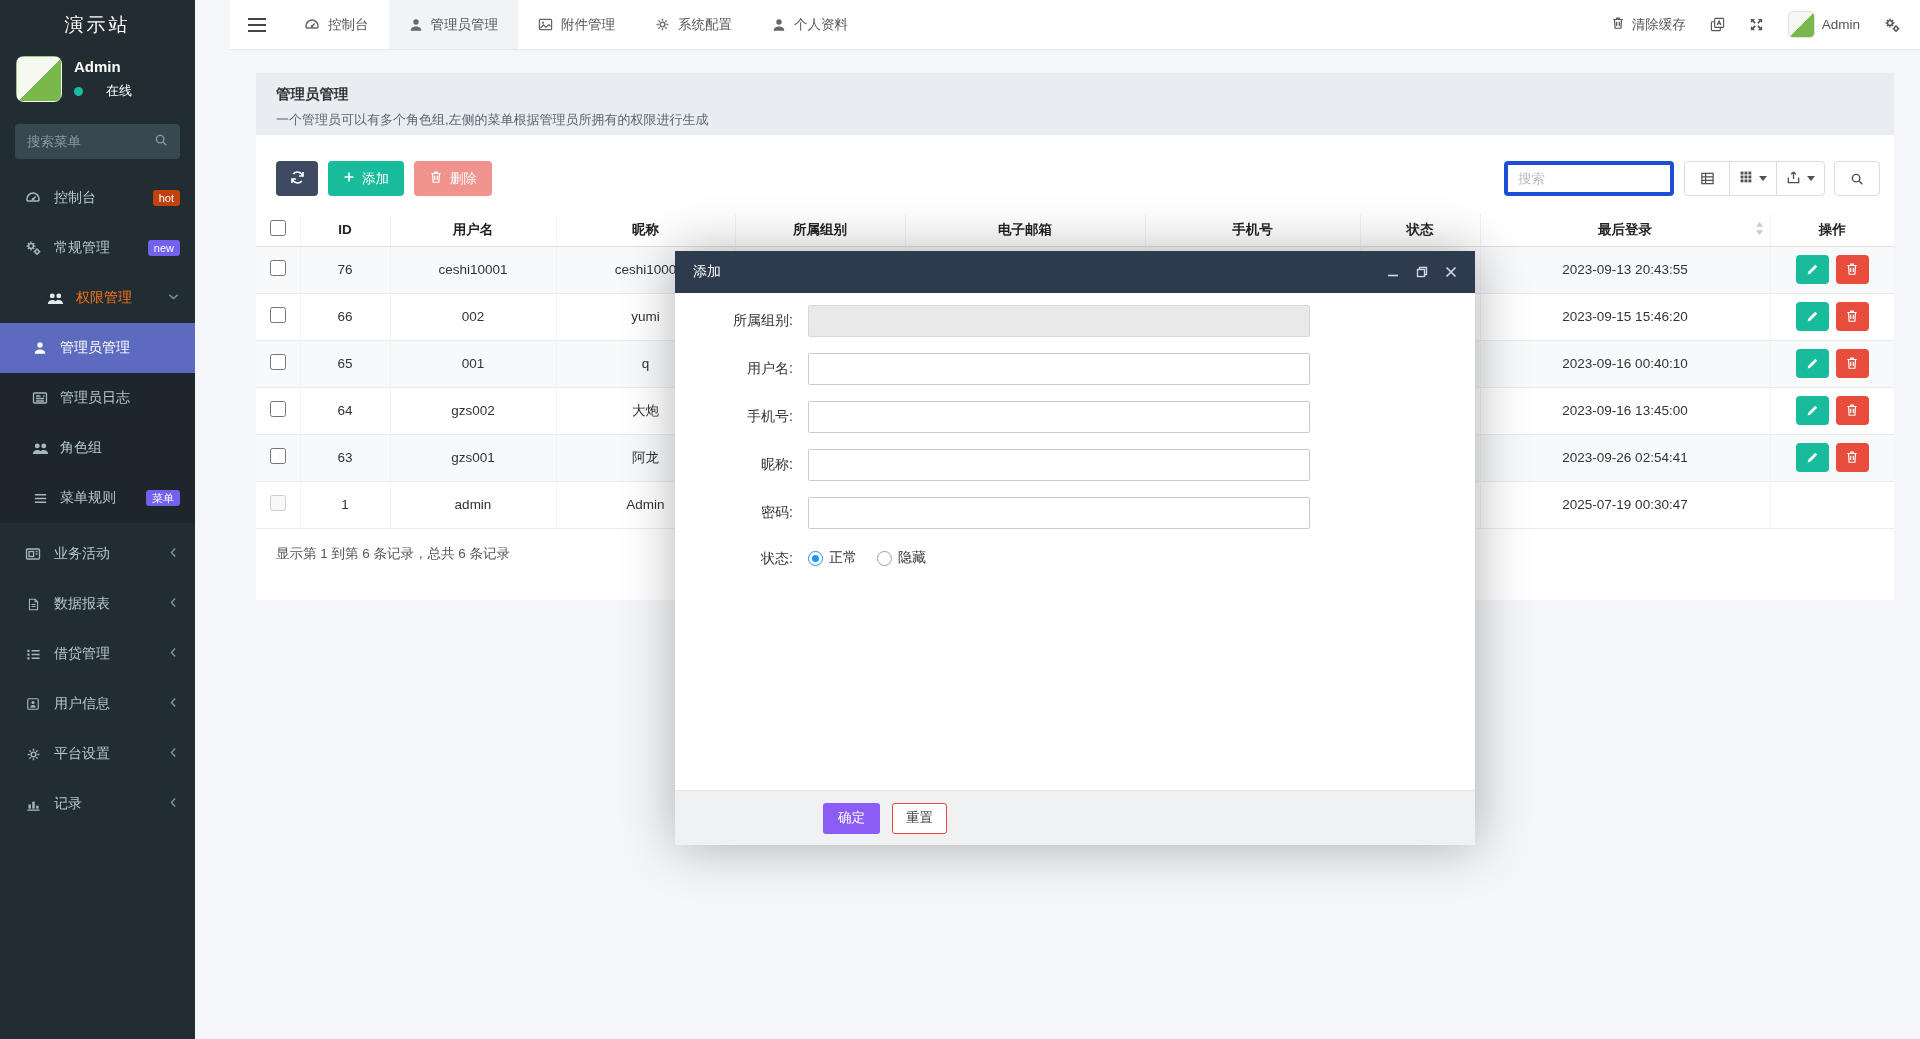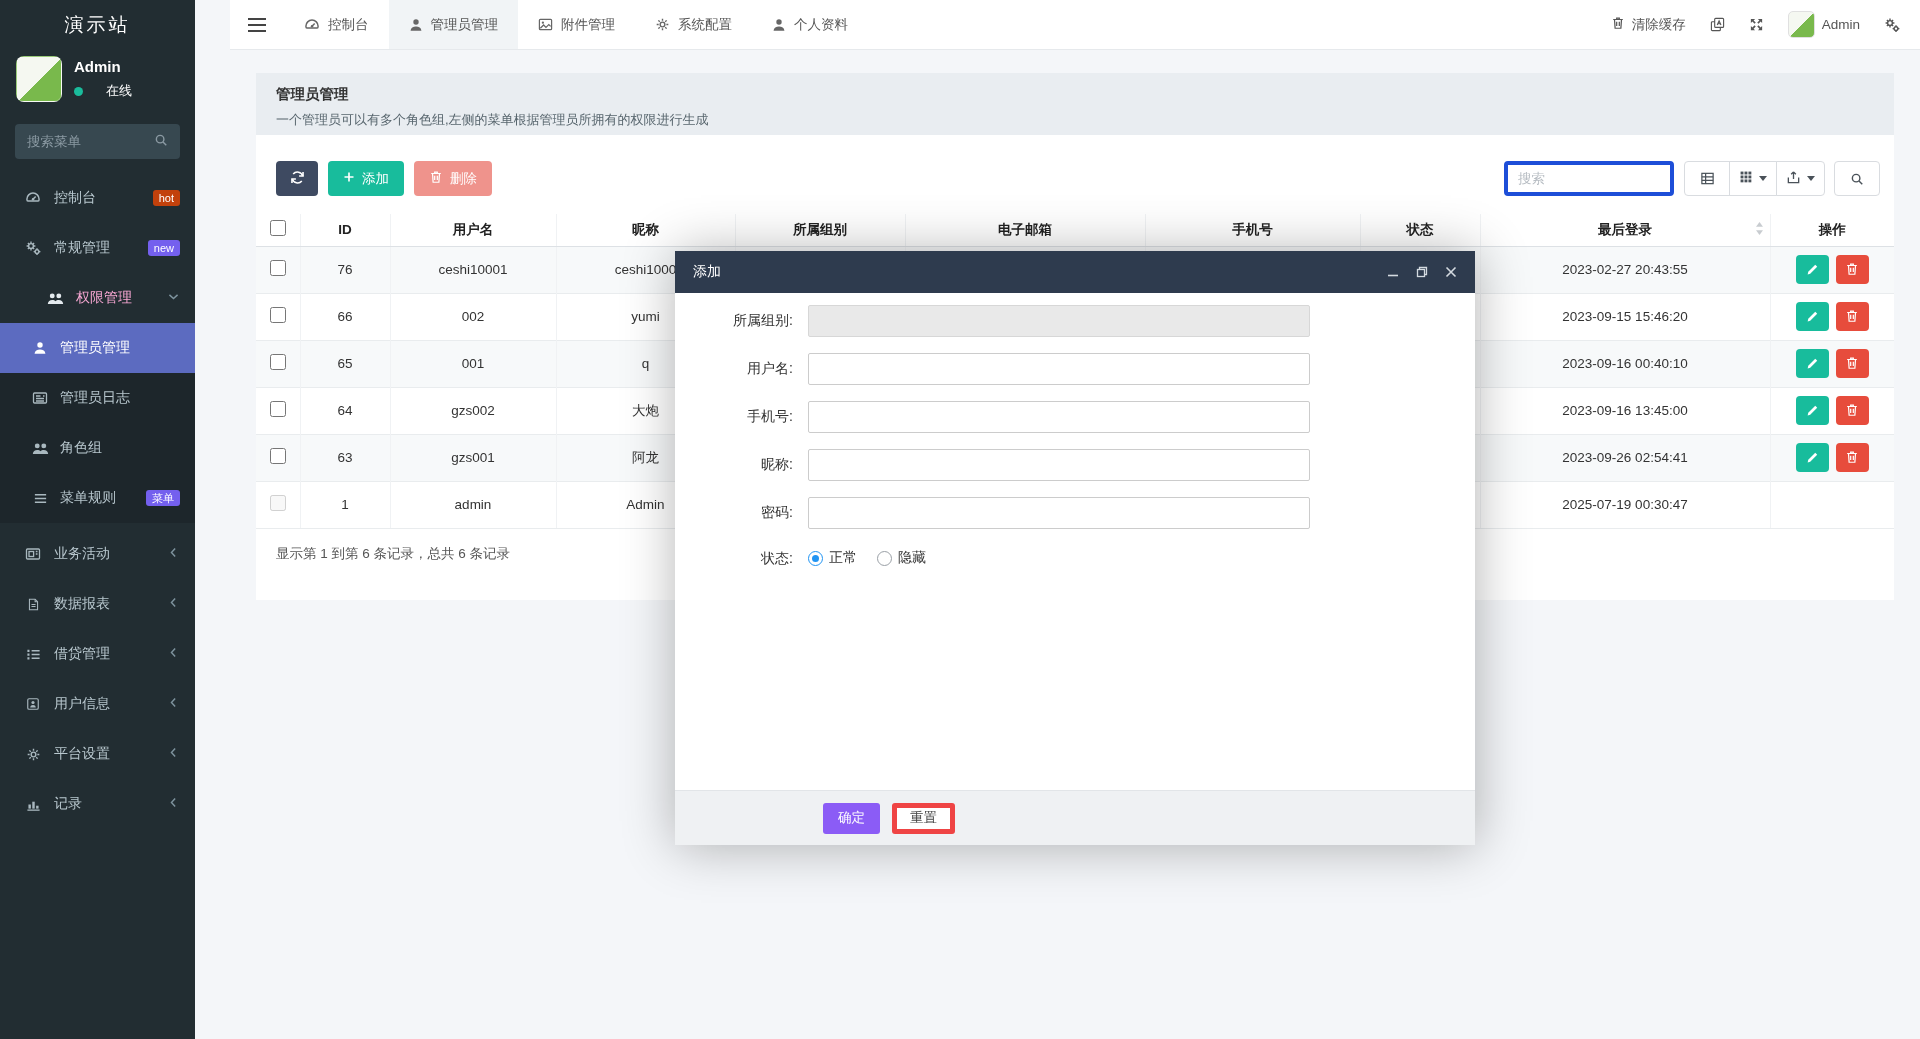--- a/index.html
+++ b/index.html
@@ -23,21 +23,21 @@
   .side-search input { flex:1; background:transparent; border:none; outline:none; color:#ccc; font-size:13.5px; min-width:0; }
   .side-search input::placeholder { color:#8b9aa3; }
   .side-search .icn { color:#8b9aa3; }
   .menu { display:block; }
   .s-item { height:50px; display:flex; align-items:center; padding:0 15px 0 22px; color:#b8c7ce; font-size:14px; cursor:pointer; }
   .s-item .icn { width:22px; margin-right:10px; color:#a9b8bf; }
   .s-item.sub { background:#1d262b; padding-left:30px; }
   .s-item.sub .icn { width:20px; }
   .s-item.active { background:#5c6bc0; color:#fff; }
   .s-item.active .icn { color:#fff; }
-  .s-item.open { color:#f9a8d4;padding-left:44px; }
+  .s-item.open { color:#f97316;padding-left:44px; }
   .s-item.open .icn { color:#e4eaee; }
   .s-badge { margin-left:auto; font-size:11px; color:#fff; border-radius:3px; padding:3px 6px 2px; line-height:1; }
   .s-chevron { margin-left:auto; color:#7e939e; }
   .s-gap { height:6px; }
 
   
   .topbar { position:absolute; left:230px; top:0; right:0; height:50px; background:#fff; border-bottom:1px solid #e6e9ec; display:flex; align-items:stretch; z-index:4; }
   .burger { width:54px; display:flex; align-items:center; justify-content:center; color:#444; cursor:pointer; }
   .tabs { display:flex; }
   .tab { display:flex; align-items:center; gap:8px; padding:0 20px; font-size:13.5px; color:#555; cursor:pointer; }
@@ -97,21 +97,21 @@
   .form-label { width:133px; text-align:right; padding-right:15px; color:#333; font-size:14px; flex:none; }
   .form-input { width:502px; height:32px; border:1px solid #ccc; border-radius:2px; padding:0 9px; font-size:13.5px; outline:none; background:#fff; font-family:inherit; }
   .form-input.disabled { background:#e9e9e9; border-color:#d7d7d7; }
   .status-row { margin-top:20px; }
   .radio-opt { display:inline-flex; align-items:center; gap:6px; margin-right:20px; font-size:14px; color:#333; cursor:pointer; }
   .radio { width:15px; height:15px; border-radius:50%; border:1px solid #9aa0a6; position:relative; background:#fff; flex:none; }
   .radio.checked { border-color:#2094f3; }
   .radio.checked::after { content:""; position:absolute; left:3px; top:3px; right:3px; bottom:3px; border-radius:50%; background:#2094f3; }
   .modal-foot { height:55px; background:#eff1f3; border-top:1px solid #e2e5e8; display:flex; align-items:center; padding-left:148px; gap:12px; flex:none; }
   .btn-ok { background:#8b5cf6; color:#fff; border:none; border-radius:3px; height:31px; padding:0 15px; font-size:13.5px; cursor:pointer; font-family:Liberation Serif, serif; }
-  .btn-reset { background:#fff; color:#444; border:5px solid #ef4444; border-radius:3px; height:31px; padding:0 13px; font-size:13.5px; cursor:pointer; font-family:inherit; }
+  .btn-reset { background:#fff; color:#444; border:1px solid #ef4444; border-radius:3px; height:31px; padding:0 13px; font-size:13.5px; cursor:pointer; font-family:inherit; }
 </style>
 </head>
 <body>
 
 <aside class="sidebar">
   <div class="brand">演示站</div>
   <div class="user-panel">
     <div class="avatar"></div>
     <div>
       <div class="u-name">Admin</div>
@@ -494,21 +494,21 @@
     <tbody id="table-body">
         <tr class="striped">
           <td><input type="checkbox" style=""></td>
           <td>76</td>
           <td>ceshi10001</td>
           <td>ceshi1000</td>
           <td></td>
           <td></td>
           <td></td>
           <td></td>
-          <td>2023-02-27 20:43:55</td>
+          <td>2023-09-13 20:43:55</td>
           <td><button class="op-btn op-edit">
               <span class="icn">
                 <svg viewBox="0 0 16 16" width="13" height="13" fill="currentColor">
                   <path d="M2 14l.8-3.2 8.6-8.6 2.4 2.4-8.6 8.6z"></path>
                 </svg>
               </span>
             </button><button class="op-btn op-del">
               <span class="icn">
                 <svg viewBox="0 0 16 16" width="14" height="14" fill="none" stroke="currentColor" stroke-width="1.4">
                   <path d="M2.5 4h11M6.5 4V2.5h3V4M4 4l.7 10h6.6L12 4M6.5 6.5v5M9.5 6.5v5"></path>

